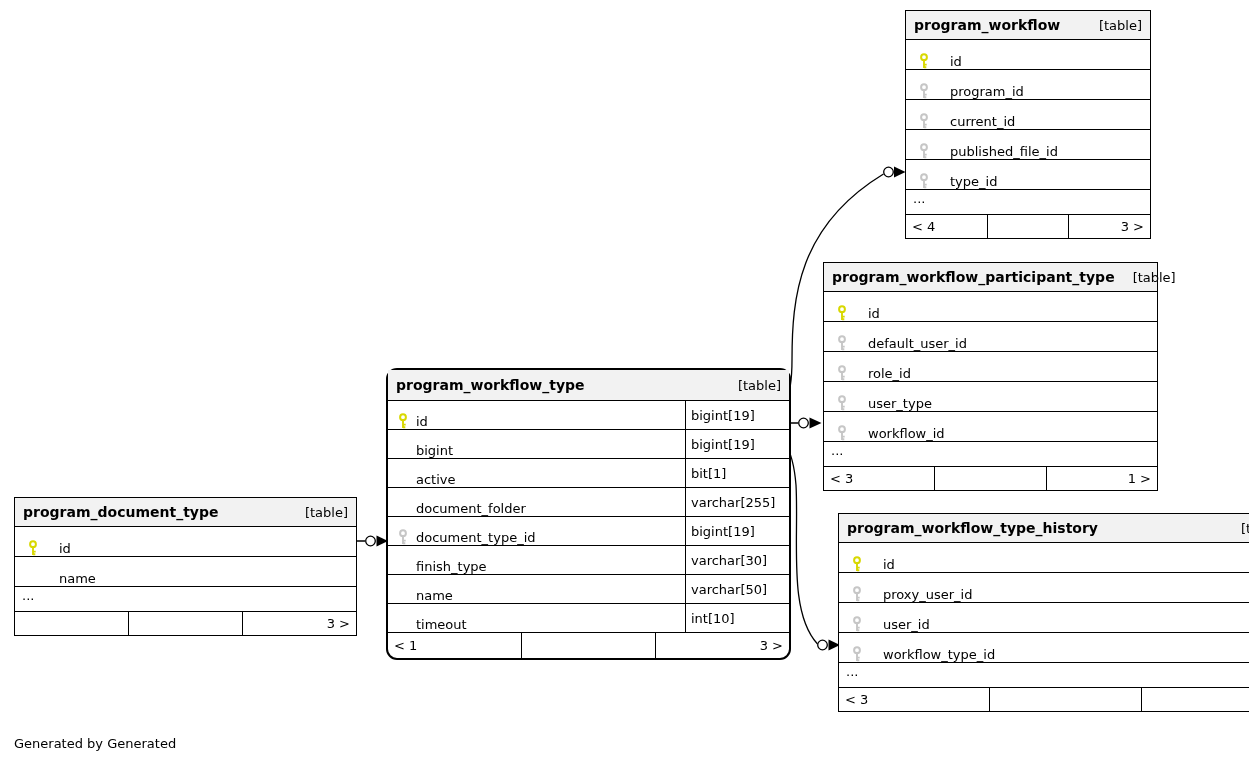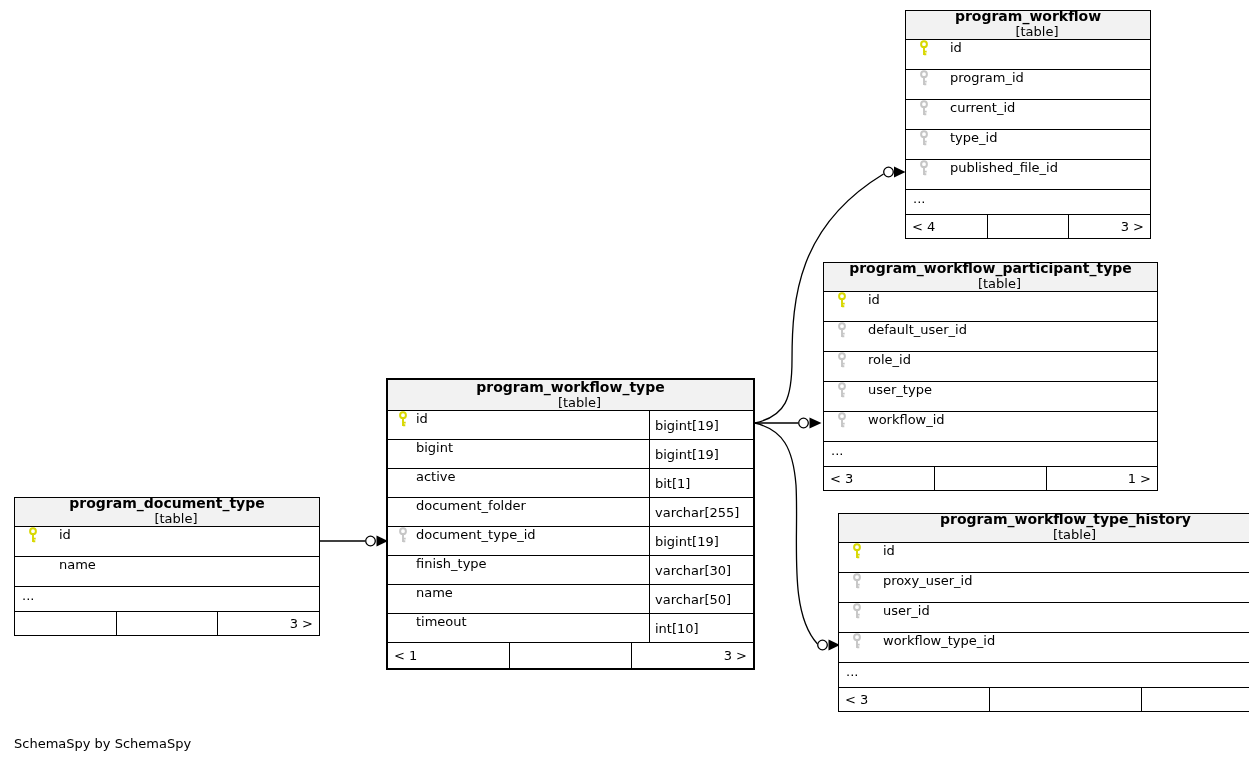--- a/index.html
+++ b/index.html
@@ -4,28 +4,28 @@
 <style>
   * { box-sizing: border-box; margin: 0; padding: 0; }
   html, body { width: 1249px; height: 764px; background: #ffffff; overflow: hidden; }
   body { font-family: "DejaVu Sans", "Liberation Sans", sans-serif; position: relative; color: #000; }
   #canvas { position: absolute; left: 0; top: 0; width: 1249px; height: 764px; }
   #relations { position: absolute; left: 0; top: 0; pointer-events: none; }
 
   .db-table { position: absolute; background: #fff; border: 1.5px solid #000; }
   .db-table.focus { border: 2.5px solid #000; }
 
-  .tbl-header { display: flex; justify-content: flex-end; align-items: center;
+  .tbl-header { display: flex; justify-content: space-between; align-items: center;
     background: #f2f2f2; border-bottom: 1.4px solid #000; height: 29px; padding: 0 8px;
-    font-size: 14px; white-space: nowrap; flex-direction: column; }
+    font-size: 14px; white-space: nowrap; }
   .focus .tbl-header { height: 31px; }
   .tbl-header .tname { font-weight: bold; }
   .tbl-header .badge { font-size: 13px; font-weight: normal; margin-left: 18px; }
 
-  .tbl-row { display: flex; align-items: flex-start; height: 30px;
+  .tbl-row { display: flex; align-items: flex-end; height: 30px;
     border-bottom: 1.4px solid #000; font-size: 13px; white-space: nowrap; }
   .focus .tbl-row { height: 29px; }
   .key-cell { width: 44px; padding-left: 12px; display: flex; align-items: center; flex: none; }
   .focus .key-cell { width: 28px; padding-left: 9px; }
   .col-name { flex: 1; overflow: hidden; }
   .col-type { width: 104px; flex: none; align-self: stretch; display: flex; align-items: center;
     border-left: 1.4px solid #000; padding-left: 5px; margin-left: 16px; }
 
   .tbl-dots { height: 25px; border-bottom: 1.4px solid #000; font-size: 13px;
     padding-left: 7px; display: flex; align-items: flex-start; line-height: 14px; padding-top: 2px; }
@@ -97,31 +97,31 @@
           </div>
           <div class="col-name">current_id</div>
         </div>
         <div class="tbl-row">
           <div class="key-cell">
             <svg width="12" height="16" viewBox="0 0 12 16">
               <circle cx="6" cy="4.2" r="2.9" fill="none" stroke="#c6c6c6" stroke-width="2"></circle>
               <path d="M6 7.1 L6 15 M6 11.6 L8.7 11.6 M6 14.2 L8.3 14.2" fill="none" stroke="#c6c6c6" stroke-width="1.9"></path>
             </svg>
           </div>
+          <div class="col-name">published_file_id</div>
+        </div>
+        <div class="tbl-row">
+          <div class="key-cell">
+            <svg width="12" height="16" viewBox="0 0 12 16">
+              <circle cx="6" cy="4.2" r="2.9" fill="none" stroke="#c6c6c6" stroke-width="2"></circle>
+              <path d="M6 7.1 L6 15 M6 11.6 L8.7 11.6 M6 14.2 L8.3 14.2" fill="none" stroke="#c6c6c6" stroke-width="1.9"></path>
+            </svg>
+          </div>
           <div class="col-name">type_id</div>
         </div>
-        <div class="tbl-row">
-          <div class="key-cell">
-            <svg width="12" height="16" viewBox="0 0 12 16">
-              <circle cx="6" cy="4.2" r="2.9" fill="none" stroke="#c6c6c6" stroke-width="2"></circle>
-              <path d="M6 7.1 L6 15 M6 11.6 L8.7 11.6 M6 14.2 L8.3 14.2" fill="none" stroke="#c6c6c6" stroke-width="1.9"></path>
-            </svg>
-          </div>
-          <div class="col-name">published_file_id</div>
-        </div>
         <div class="tbl-dots">...</div>
         <div class="tbl-footer">
           <div class="cell left">&lt; 4</div>
           <div class="cell center"></div>
           <div class="cell right">3 &gt;</div>
         </div>
       </div>
       <div class="db-table" style="left: 823px; top: 262px; width: 335px;">
         <div class="tbl-header">
           <div class="tname">program_workflow_participant_type</div>
@@ -172,21 +172,21 @@
           </div>
           <div class="col-name">workflow_id</div>
         </div>
         <div class="tbl-dots">...</div>
         <div class="tbl-footer">
           <div class="cell left">&lt; 3</div>
           <div class="cell center"></div>
           <div class="cell right">1 &gt;</div>
         </div>
       </div>
-      <div class="db-table focus" style="left: 386px; top: 378px; width: 369px;">
+      <div class="db-table focus" style="left: 386px; top: 368px; width: 405px; border-radius: 11px;">
         <div class="tbl-header">
           <div class="tname">program_workflow_type</div>
           <div class="badge">[table]</div>
         </div>
         <div class="tbl-row">
           <div class="key-cell">
             <svg width="12" height="16" viewBox="0 0 12 16">
               <circle cx="6" cy="4.2" r="2.9" fill="none" stroke="#d8d800" stroke-width="2"></circle>
               <path d="M6 7.1 L6 15 M6 11.6 L8.7 11.6 M6 14.2 L8.3 14.2" fill="none" stroke="#d8d800" stroke-width="1.9"></path>
             </svg>
@@ -233,21 +233,21 @@
           <div class="key-cell"></div>
           <div class="col-name">timeout</div>
           <div class="col-type">int[10]</div>
         </div>
         <div class="tbl-footer">
           <div class="cell left">&lt; 1</div>
           <div class="cell center"></div>
           <div class="cell right">3 &gt;</div>
         </div>
       </div>
-      <div class="db-table" style="left: 14px; top: 497px; width: 306px;">
+      <div class="db-table" style="left: 14px; top: 497px; width: 343px;">
         <div class="tbl-header">
           <div class="tname">program_document_type</div>
           <div class="badge">[table]</div>
         </div>
         <div class="tbl-row">
           <div class="key-cell">
             <svg width="12" height="16" viewBox="0 0 12 16">
               <circle cx="6" cy="4.2" r="2.9" fill="none" stroke="#d8d800" stroke-width="2"></circle>
               <path d="M6 7.1 L6 15 M6 11.6 L8.7 11.6 M6 14.2 L8.3 14.2" fill="none" stroke="#d8d800" stroke-width="1.9"></path>
             </svg>
@@ -307,14 +307,14 @@
           <div class="col-name">workflow_type_id</div>
         </div>
         <div class="tbl-dots">...</div>
         <div class="tbl-footer">
           <div class="cell left">&lt; 3</div>
           <div class="cell center"></div>
           <div class="cell right"></div>
         </div>
       </div>
     </div>
-  <div class="footer-note">SchemaSpy by SchemaSpy</div>
+  <div class="footer-note">Generated by Generated</div>
 </div>
 
 </body></html>

